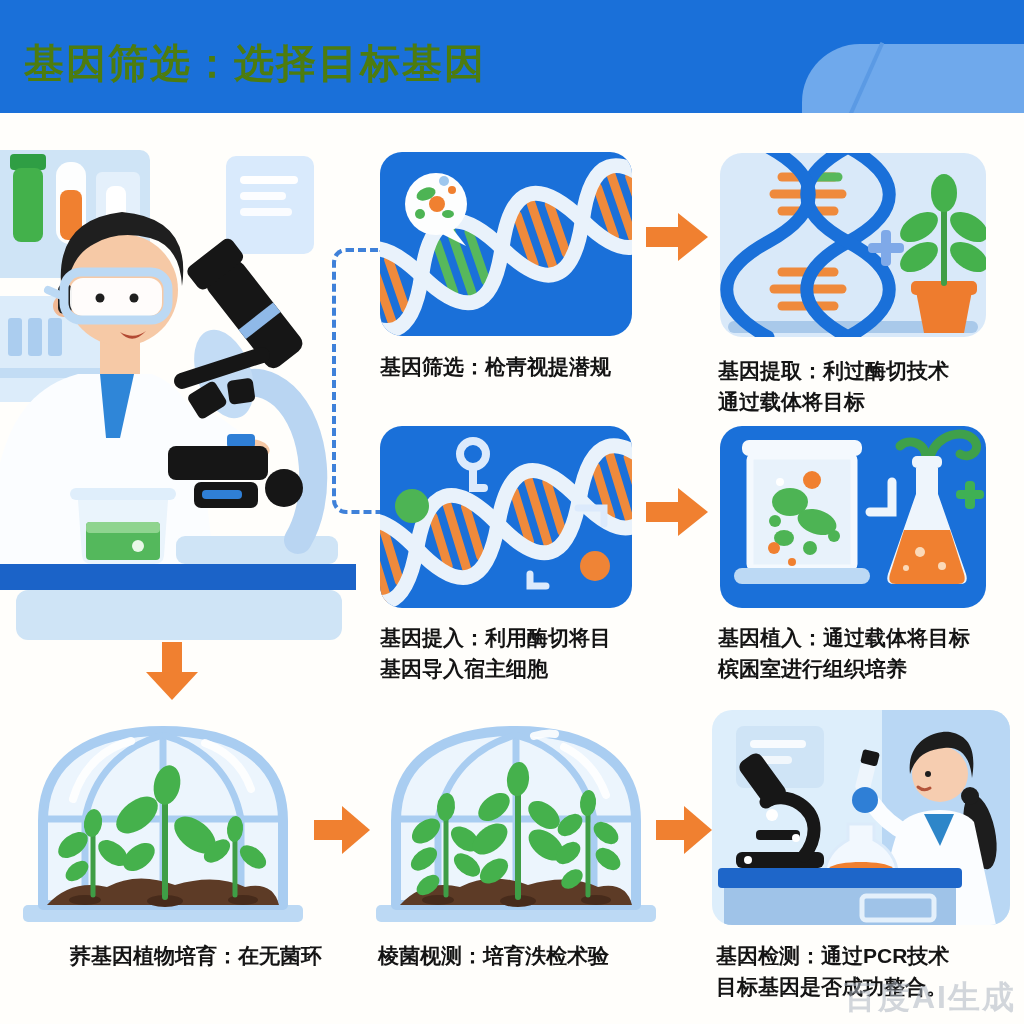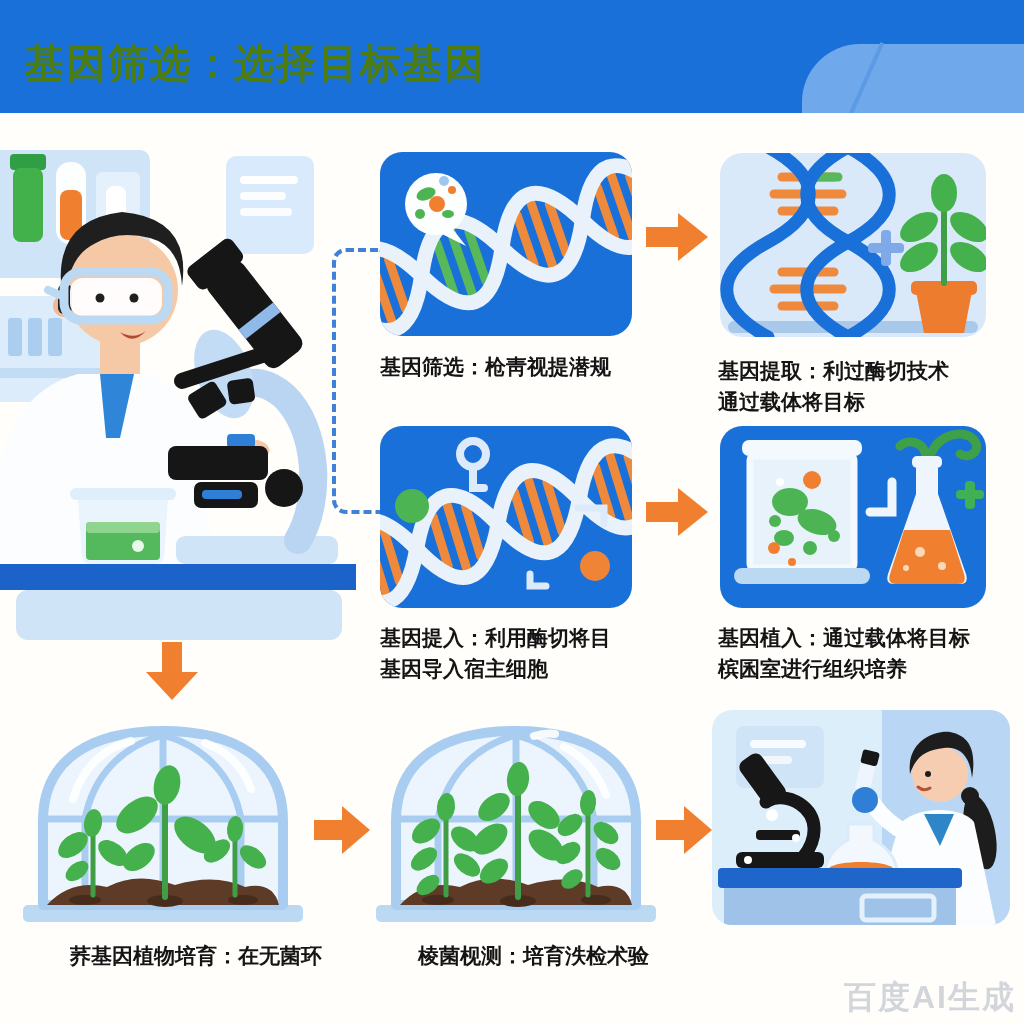--- a/index.html
+++ b/index.html
@@ -436,19 +436,23 @@
       </g>
       <rect x="6" y="158" width="244" height="20" rx="4" fill="#1e66c9"></rect>
       <rect x="12" y="178" width="232" height="37" fill="#9fc3e8"></rect>
       <rect x="150" y="186" width="72" height="24" rx="4" fill="none" stroke="#e4f0fb" stroke-width="5"></rect>
     </svg>
   </div>
 
   <div class="caption" style="left:22px;top:940px;margin-left:48px;">
     <div>荞基因植物培育：在无菌环</div>
   </div>
-  <div class="caption" style="left:378px;top:940px;margin-left:40px;">
+  <div class="caption" style="left:378px;top:940px;">
     <div>棱菌枧测：培育泆检术验</div>
   </div>
+  <div class="caption" style="left:716px;top:940px;">
+    <div>基因检测：通过PCR技术</div>
+      <div>目标基因是否成功整合。</div>
+  </div>
 
   <div id="watermark">百度AI生成</div>
 
 </div>
 
 </body></html>

